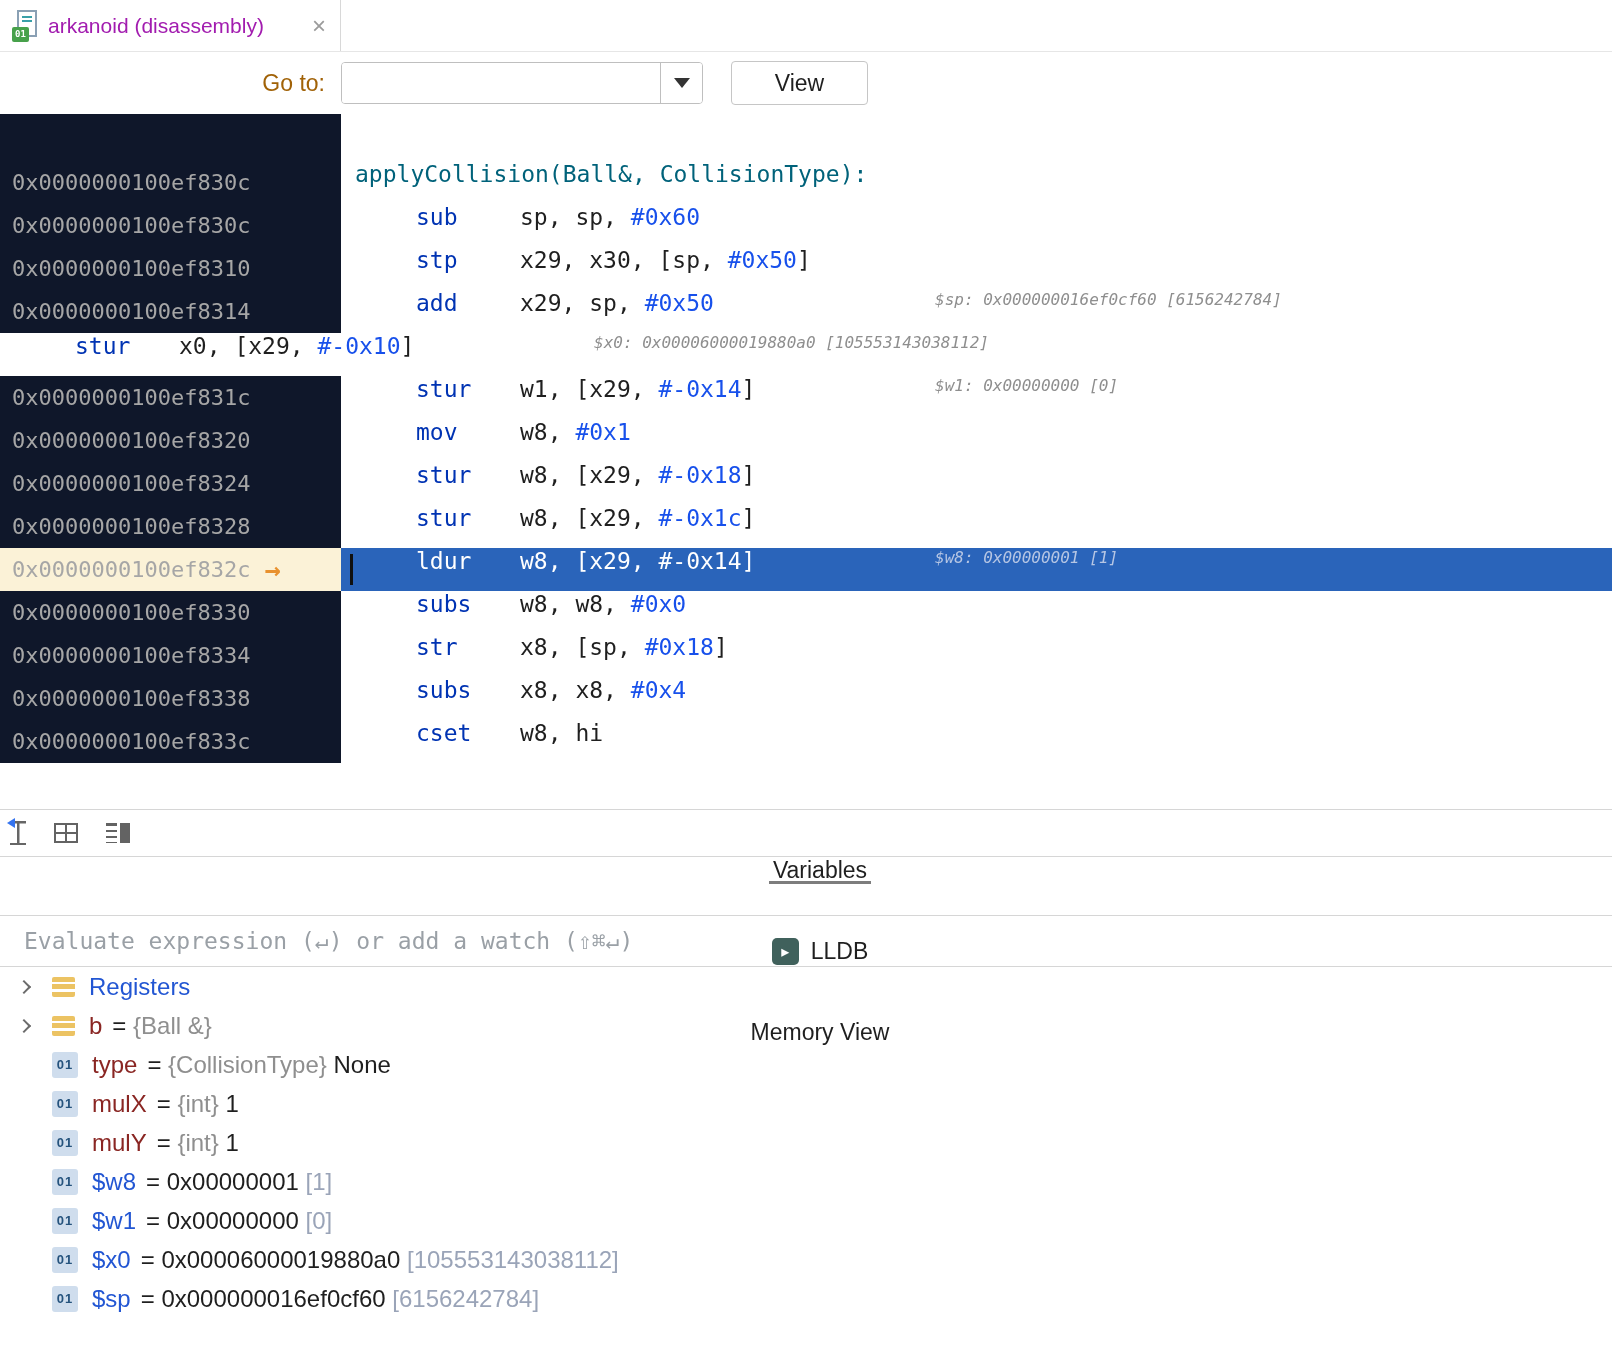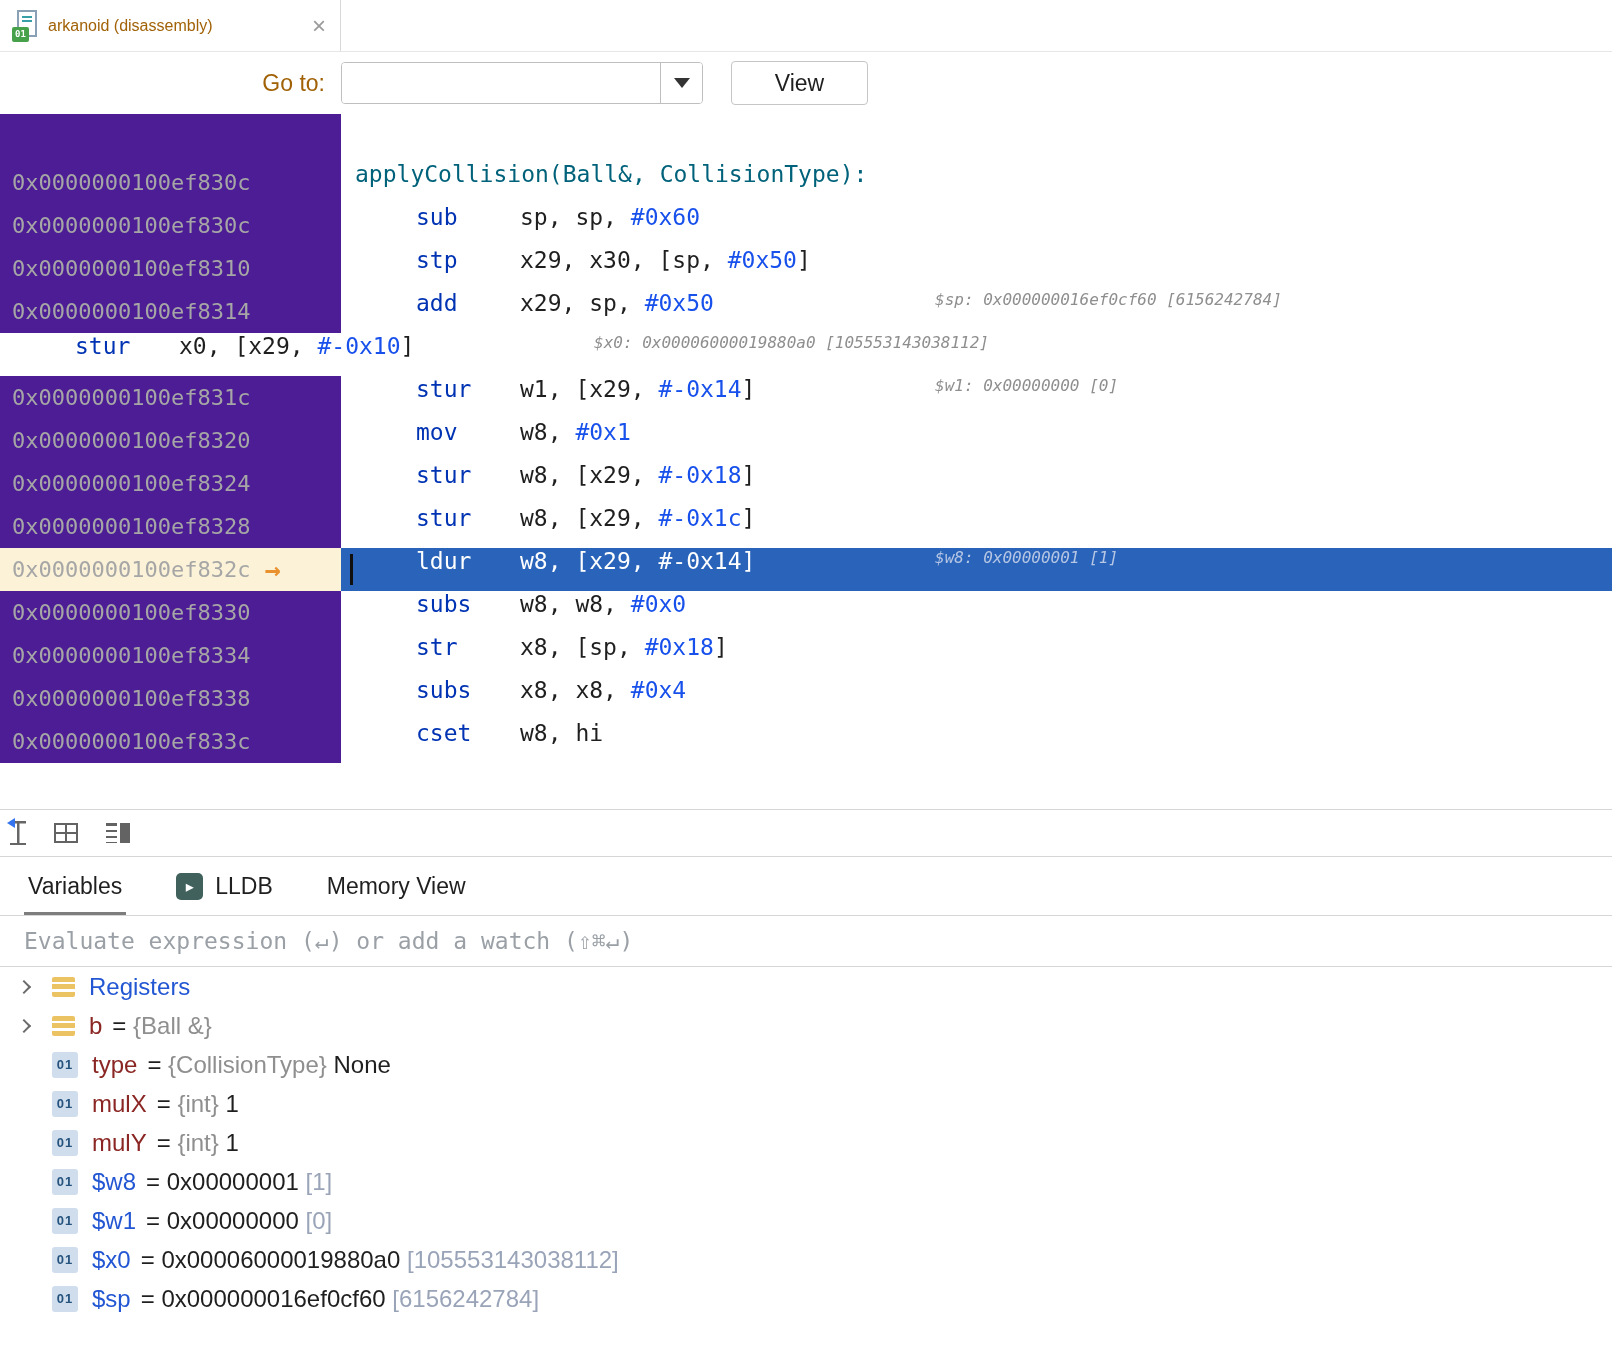--- a/index.html
+++ b/index.html
@@ -6,21 +6,21 @@
   html,body { margin:0; padding:0; }
   body {
     width:1612px; height:1370px; overflow:hidden; background:#fff;
     font-family:"Liberation Sans", sans-serif; color:#1f1f1f;
   }
 
   
   .tabbar { height:52px; display:flex; background:#fff; border-bottom:1px solid #e6e6e6; }
   .tab { display:flex; align-items:center; gap:10px; padding:0 14px 0 12px;
          border-right:1px solid #d8d8d8; background:#fff; min-width:341px; }
-  .tab-title { font-size:16px; color:#a16207; }
+  .tab-title { font-size:21px; color:#a21caf; }
   .tab-close { color:#9b9b9b; font-size:24px; margin-left:auto; line-height:1; }
   .file-icon { width:26px; height:32px; position:relative; flex:0 0 26px; }
   .file-icon .sheet { position:absolute; left:5px; top:0; width:20px; height:27px;
     background:#fff; border:2px solid #8aa0b4; }
   .file-icon .sheet::after { content:""; position:absolute; left:3px; top:4px; width:10px; height:8px;
     background:linear-gradient(#39a0a8 0 2px, transparent 2px 4px, #39a0a8 4px 6px, transparent 6px 8px, #39a0a8 8px); }
   .file-icon .badge { position:absolute; left:0; bottom:0; width:17px; height:15px;
     background:#47a14b; color:#fff; font:bold 9px/15px "DejaVu Sans Mono", monospace;
     text-align:center; border-radius:2px; }
 
@@ -33,21 +33,21 @@
                  font-family:"Liberation Sans", sans-serif; }
   .combo-arrow-box { width:42px; border-left:1px solid #bfbfbf; display:flex; align-items:center; justify-content:center; background:#fff; }
   .tri { width:0; height:0; border-left:8px solid transparent; border-right:8px solid transparent; border-top:10px solid #333; }
   .view-btn { margin-left:28px; width:137px; height:44px; border:1px solid #c6c6c6; border-radius:4px;
               background:#fff; font-size:23px; color:#1f1f1f; font-family:"Liberation Sans", sans-serif; }
 
   
   .disasm { font-family:"DejaVu Sans Mono", monospace; }
   .drow { display:flex; height:43px; }
   .drow.spacer { height:47px; }
-  .addr { flex:0 0 341px; width:341px; background:#4c1d95; color:#a6a6a6; font-size:22px;
+  .addr { flex:0 0 341px; width:341px; background:#0f172a; color:#a6a6a6; font-size:22px;
           display:flex; align-items:center; padding-left:12px; white-space:pre; }
   .code { flex:1; display:flex; align-items:flex-start; padding-left:75px; position:relative;
           font-size:23px; color:#1f1f1f; white-space:pre; }
   .drow.lbl .code { padding-left:14px; }
   .fn  { color:#00627a; }
   .mn  { color:#0033b3; flex:0 0 104px; width:104px; }
   .ops { white-space:pre; }
   .imm { color:#1750eb; }
   .cmt { position:absolute; left:594px; color:#8e8e8e; font-style:italic; font-size:16px; white-space:pre; }
   .drow.current .addr { background:#fbf2d7; }
@@ -71,21 +71,21 @@
       border:5px solid transparent; border-right:8px solid #3574f0; }
   .icon-table { width:24px; height:20px; border:2px solid #636363;
     background:
       linear-gradient(#636363,#636363) center/100% 2px no-repeat,
       linear-gradient(90deg,#636363,#636363) center/2px 100% no-repeat; }
   .icon-cols { width:24px; height:20px; display:flex; gap:3px; }
   .icon-cols .l { flex:1; background:repeating-linear-gradient(#636363 0 2.5px, transparent 2.5px 6.5px); }
   .icon-cols .r { flex:1; background:#636363; }
 
   
-  .dbg-tabs { height:58px; display:flex; align-items:center; padding-left:28px; gap:54px; }
+  .dbg-tabs { height:58px; display:flex; align-items:center; padding-left:28px; gap:54px;flex-direction:column; }
   .dtab { font-size:23px; color:#1f1f1f; height:100%; display:flex; align-items:center; gap:12px; position:relative; }
   .dtab.active::after { content:""; position:absolute; left:-4px; right:-4px; bottom:0; height:3px; background:#7d7d7d; }
   .lldb-icon { width:27px; height:27px; border-radius:5px; background:#40615c; color:#fff;
                display:flex; align-items:center; justify-content:center; font-size:16px; }
 
   
   .eval-row { height:52px; border-top:1px solid #d6d6d6; border-bottom:1px solid #d6d6d6; display:flex; align-items:center; }
   .eval-input { width:100%; height:100%; border:none; outline:none; padding:0 0 0 24px;
                 font-family:"DejaVu Sans Mono", monospace; font-size:23px; color:#1f1f1f; background:#fff; }
   .eval-input::placeholder { color:#9aa0a6; opacity:1; }

